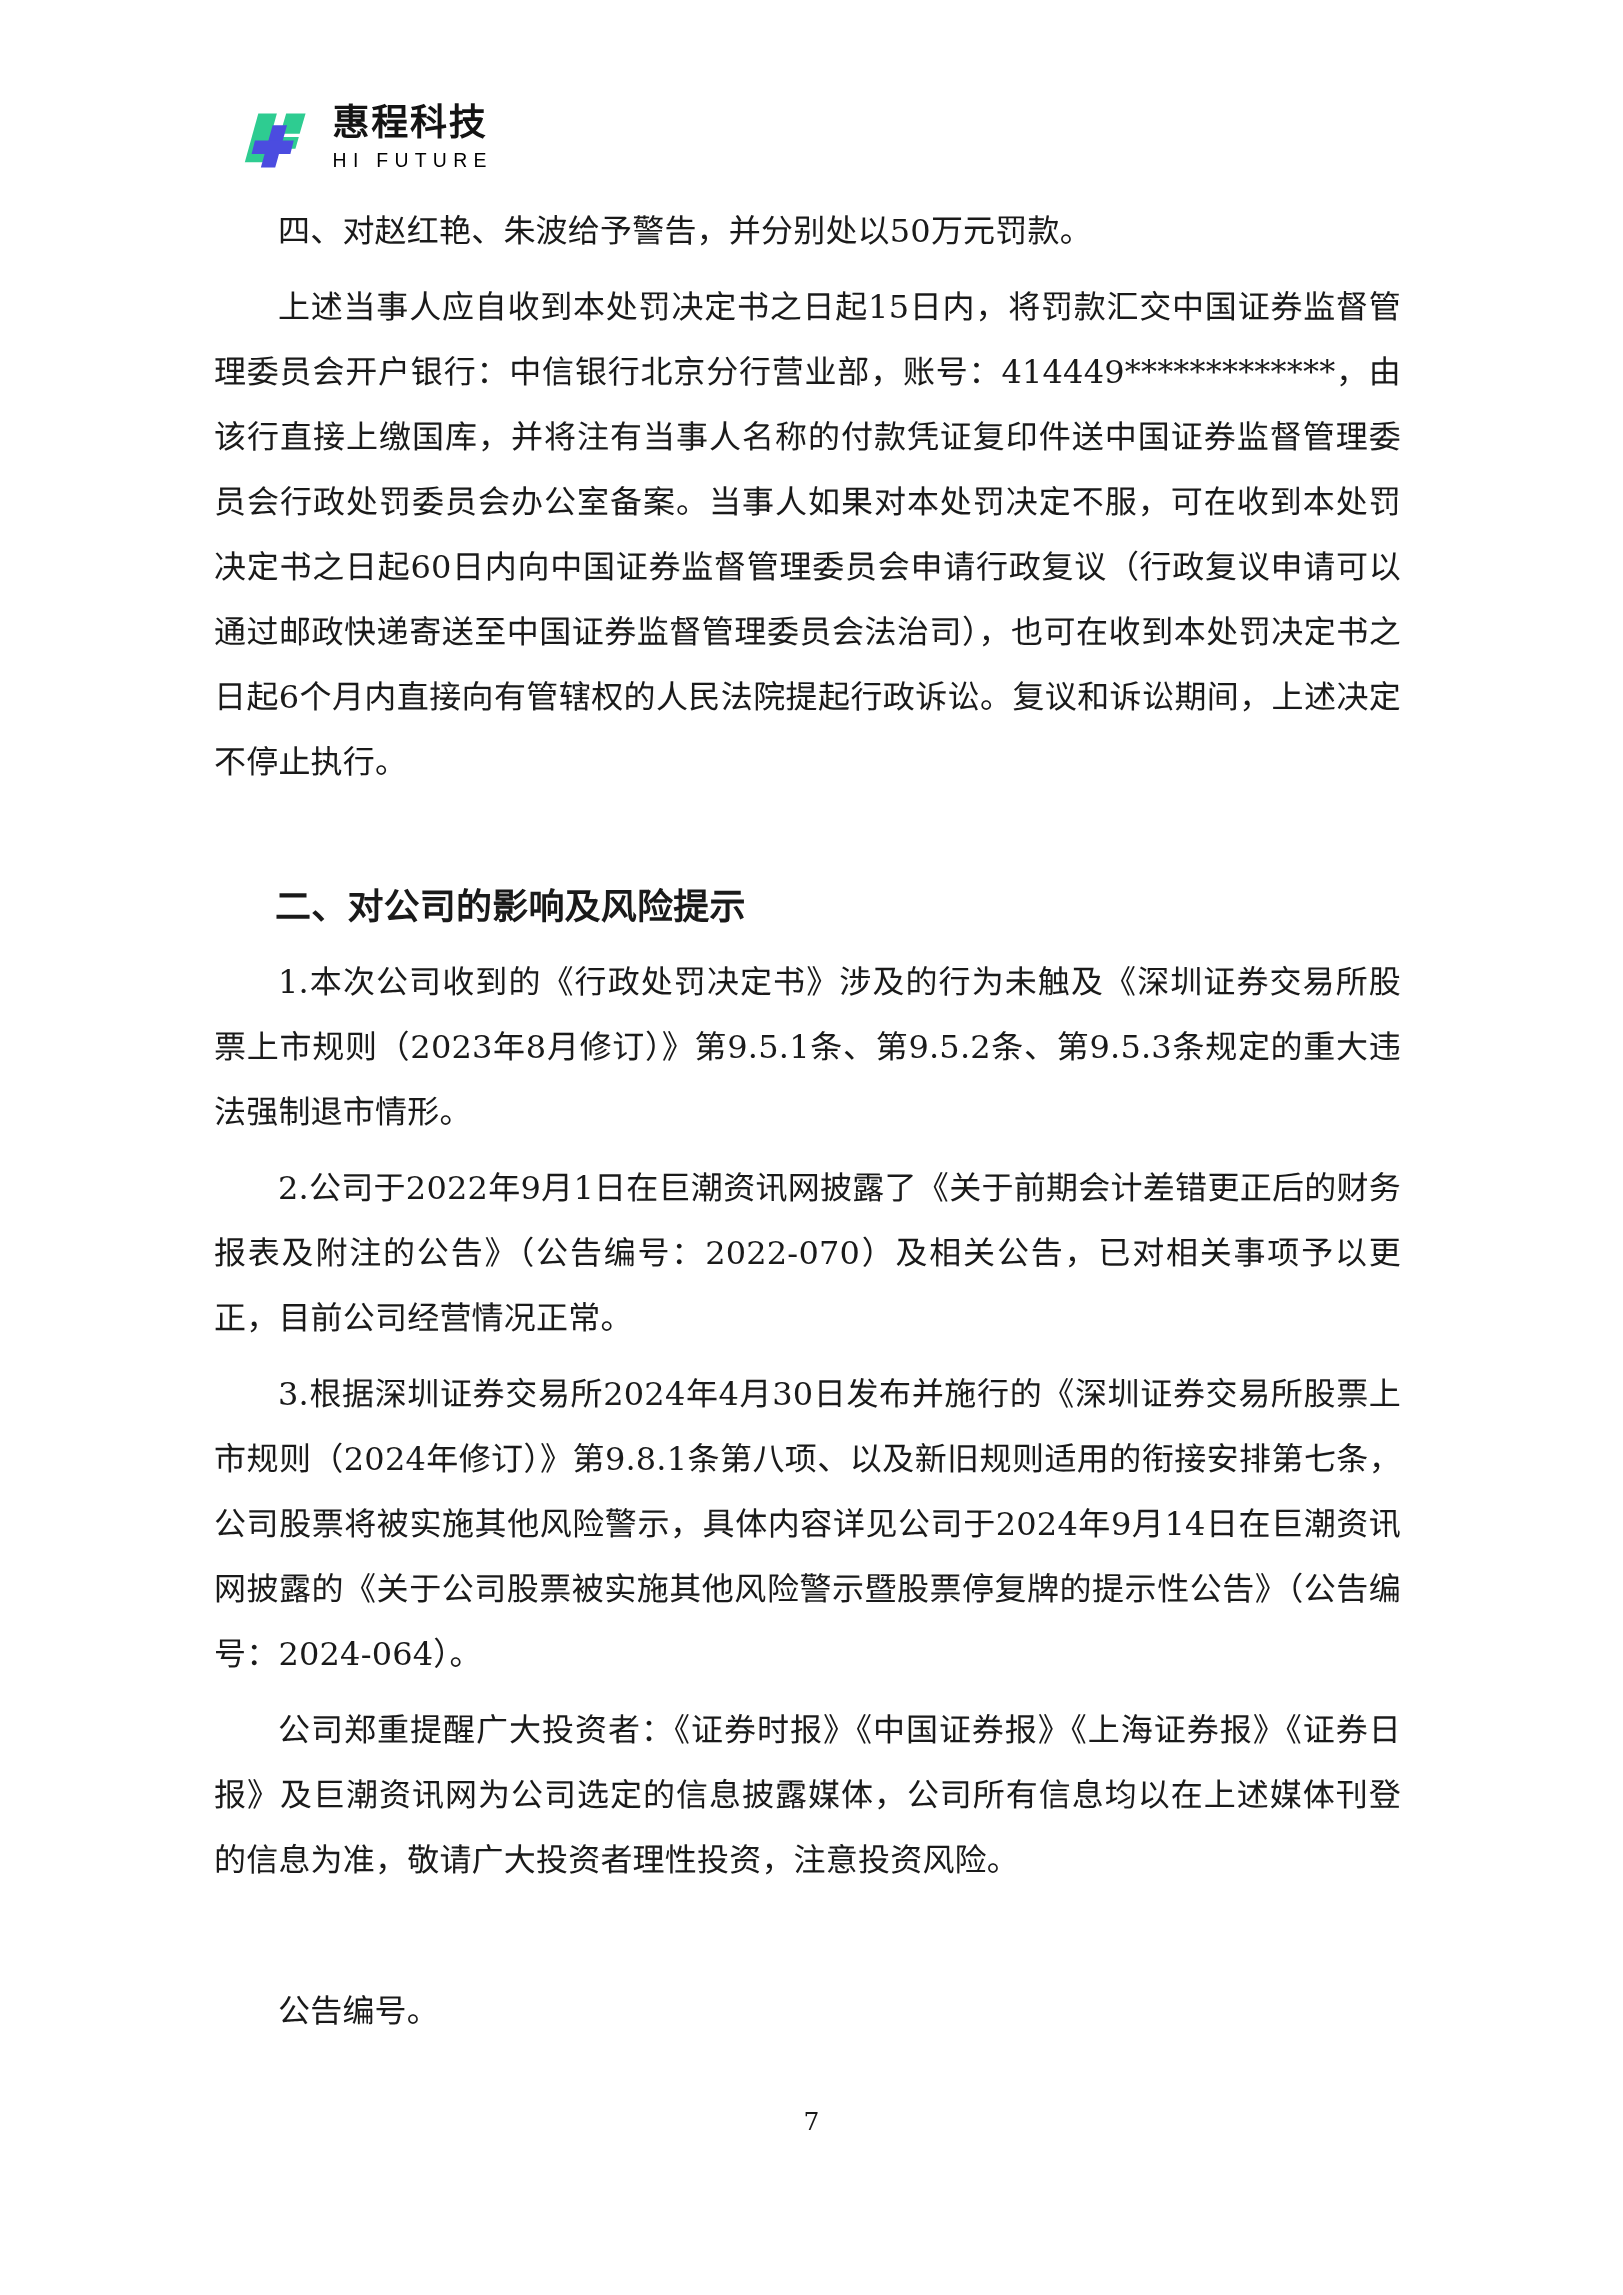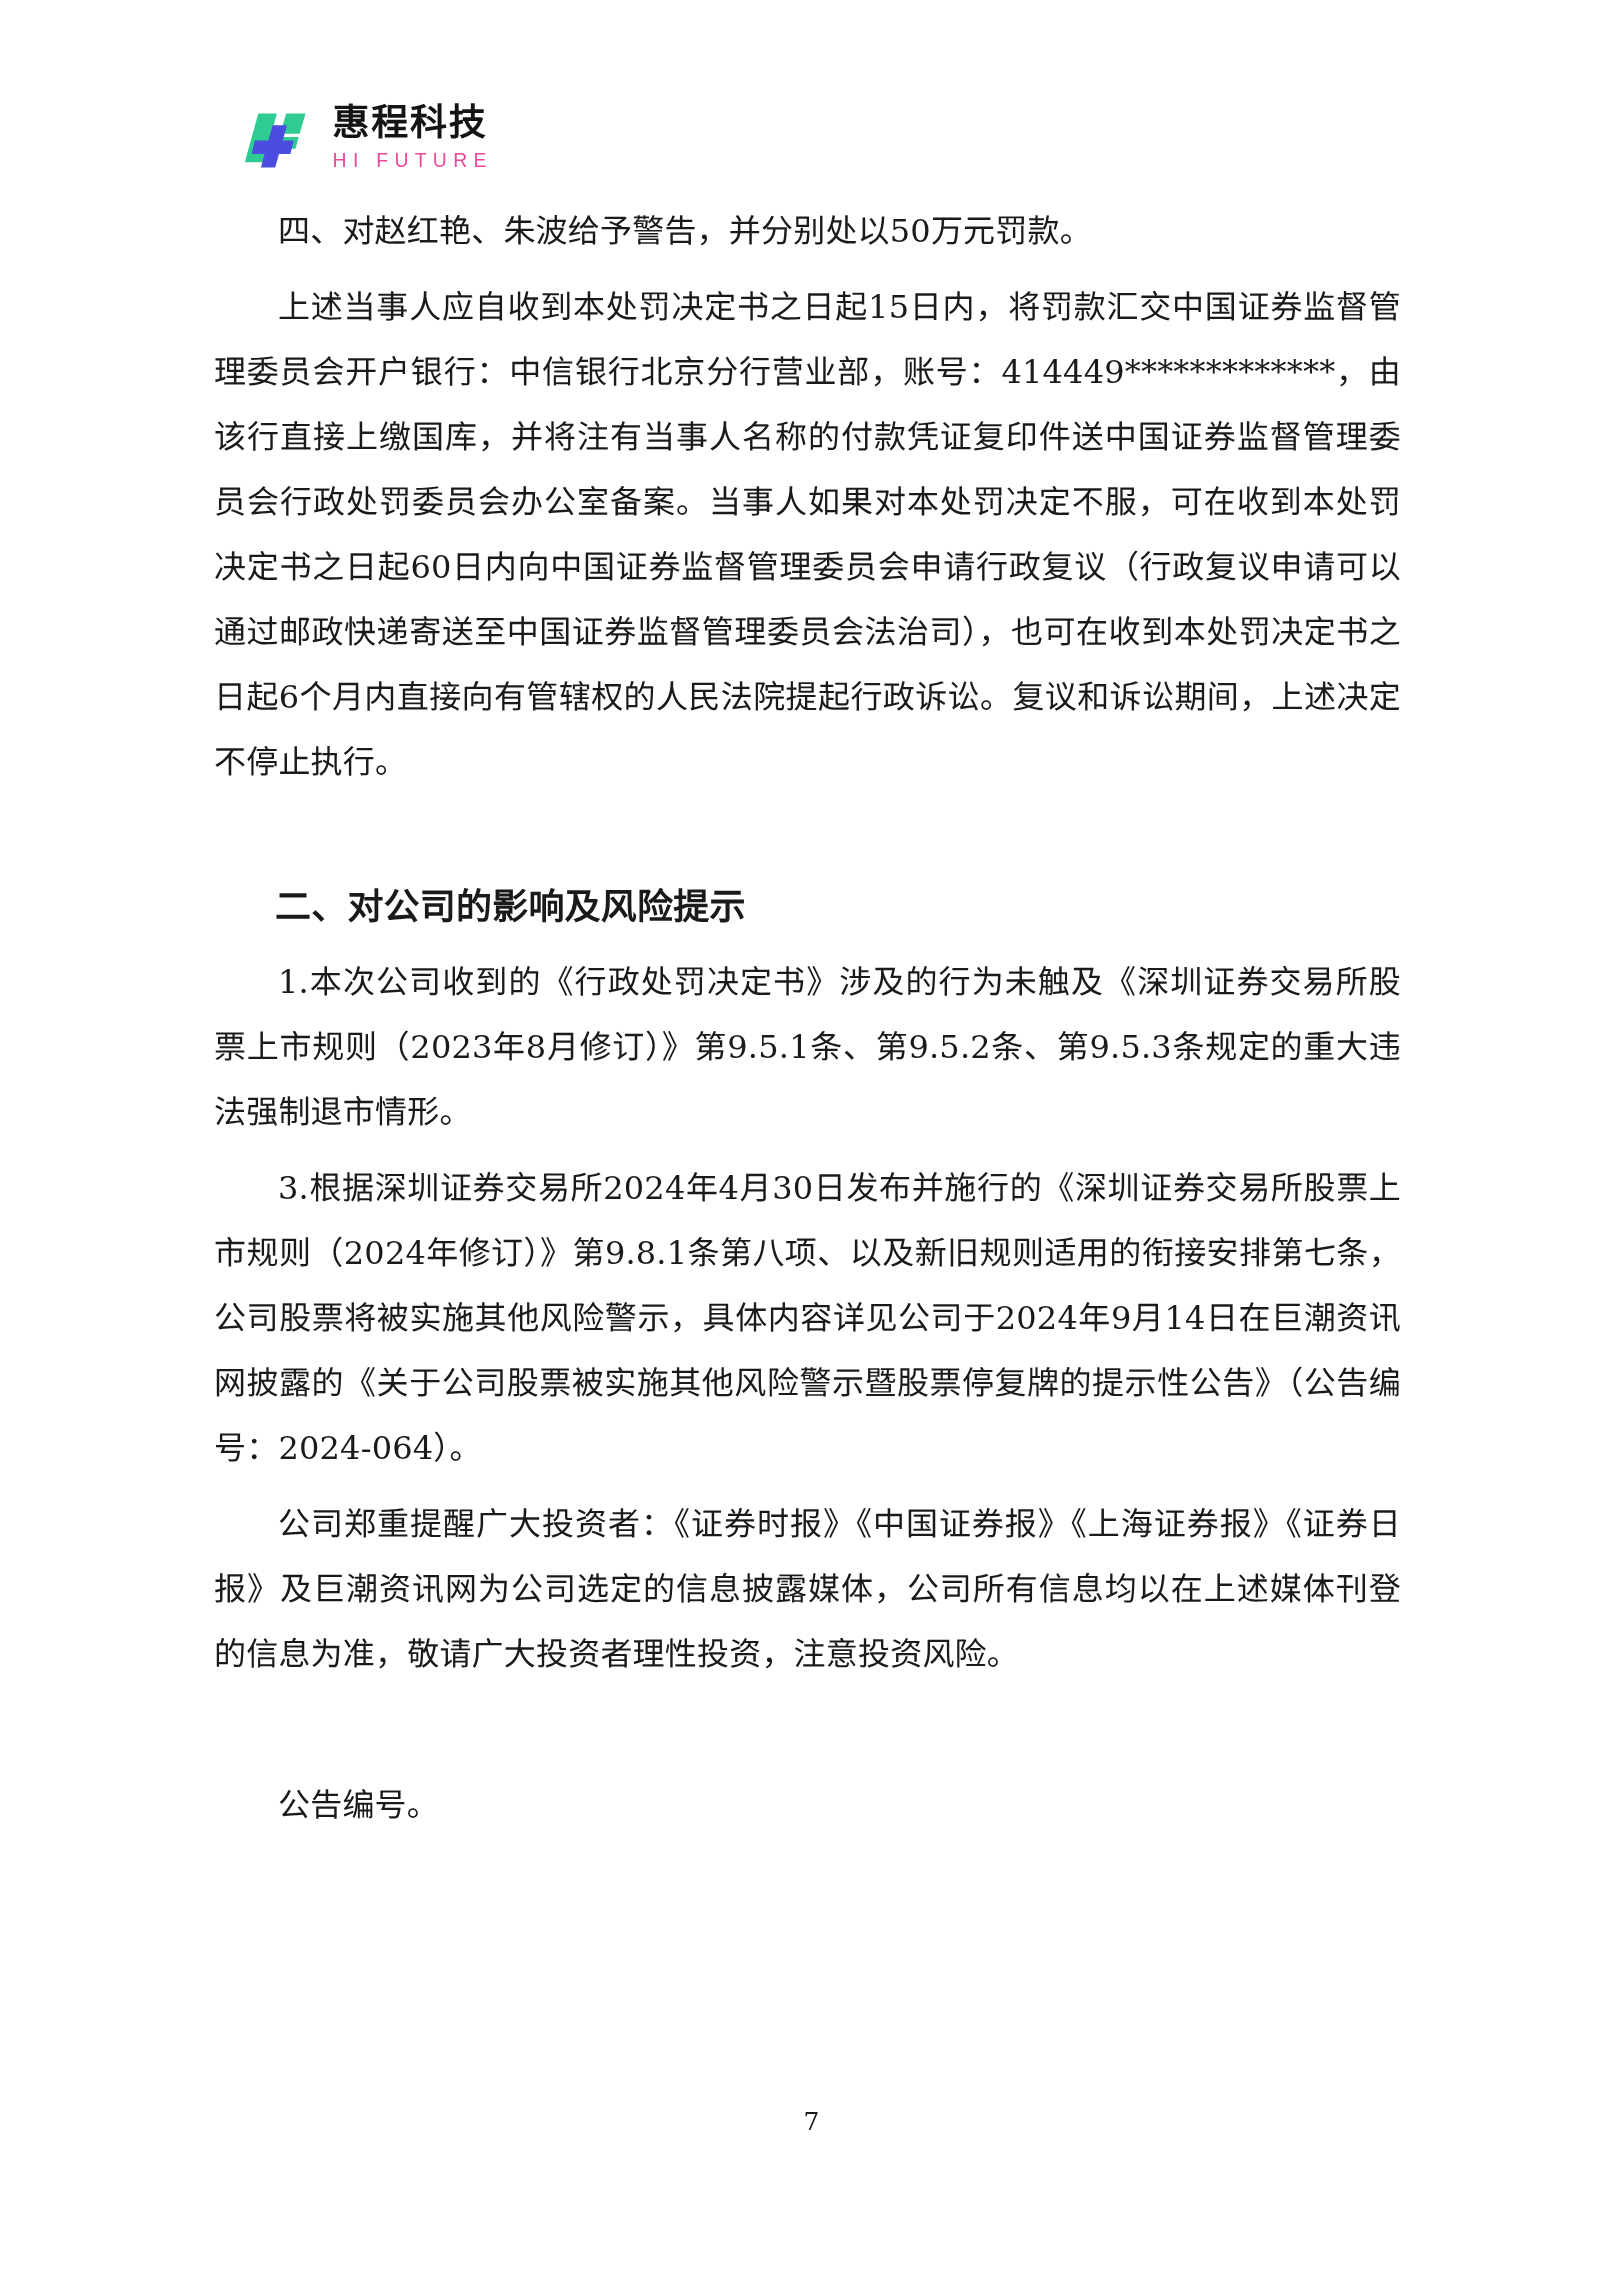--- a/index.html
+++ b/index.html
@@ -56,21 +56,21 @@
     color: #141414;
     white-space: nowrap;
   }
 
   .logo-en {
     font-family: "Liberation Sans", "DejaVu Sans", sans-serif;
     font-size: 19.4px;
     font-weight: 400;
     letter-spacing: 6.3px;
     line-height: 1.05;
-    color: #ec4899;
+    color: #000000;
     white-space: nowrap;
   }
 
   
   .doc-body {
     position: absolute;
     left: 203px;
     top: 188px;
     width: 1209px;
   }
@@ -157,20 +157,21 @@
     <p class="para">四、对赵红艳、朱波给予警告，并分别处以50万元罚款。</p>
 
     <p class="para">上述当事人应自收到本处罚决定书之日起15日内，将罚款汇交中国证券监督管理委员会开户银行：中信银行北京分行营业部，账号：414449*************，由该行直接上缴国库，并将注有当事人名称的付款凭证复印件送中国证券监督管理委员会行政处罚委员会办公室备案。当事人如果对本处罚决定不服，可在收到本处罚决定书之日起60日内向中国证券监督管理委员会申请行政复议（行政复议申请可以通过邮政快递寄送至中国证券监督管理委员会法治司），也可在收到本处罚决定书之日起6个月内直接向有管辖权的人民法院提起行政诉讼。复议和诉讼期间，上述决定不停止执行。</p>
 
     <div class="gap-lg"></div>
 
     <p class="section-heading">二、对公司的影响及风险提示</p>
 
     <p class="para">1.本次公司收到的《行政处罚决定书》涉及的行为未触及《深圳证券交易所股票上市规则（2023年8月修订）》第9.5.1条、第9.5.2条、第9.5.3条规定的重大违法强制退市情形。</p>
 
+    <p class="para">2.公司于2022年9月1日在巨潮资讯网披露了《关于前期会计差错更正后的财务报表及附注的公告》（公告编号：2022-070）及相关公告，已对相关事项予以更正，目前公司经营情况正常。</p>
 
     <p class="para">3.根据深圳证券交易所2024年4月30日发布并施行的《深圳证券交易所股票上市规则（2024年修订）》第9.8.1条第八项、以及新旧规则适用的衔接安排第七条，公司股票将被实施其他风险警示，具体内容详见公司于2024年9月14日在巨潮资讯网披露的《关于公司股票被实施其他风险警示暨股票停复牌的提示性公告》（公告编号：2024-064）。</p>
 
     <p class="para">公司郑重提醒广大投资者：《证券时报》《中国证券报》《上海证券报》《证券日报》及巨潮资讯网为公司选定的信息披露媒体，公司所有信息均以在上述媒体刊登的信息为准，敬请广大投资者理性投资，注意投资风险。</p>
 
     <div class="gap-md"></div>
 
     <p class="para">公告编号。</p>
 
     <div class="gap-lg"></div>

